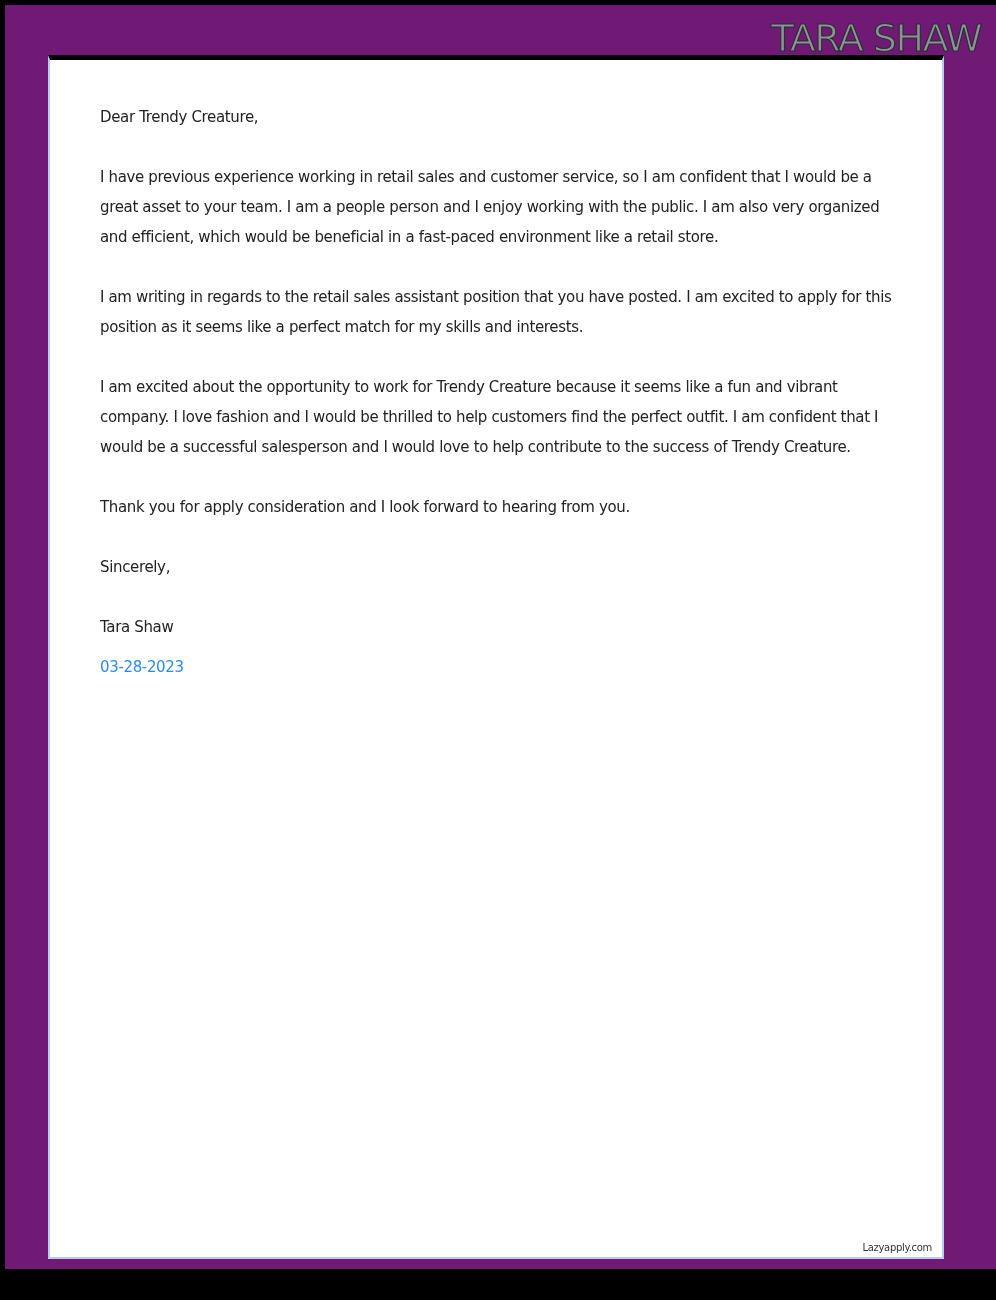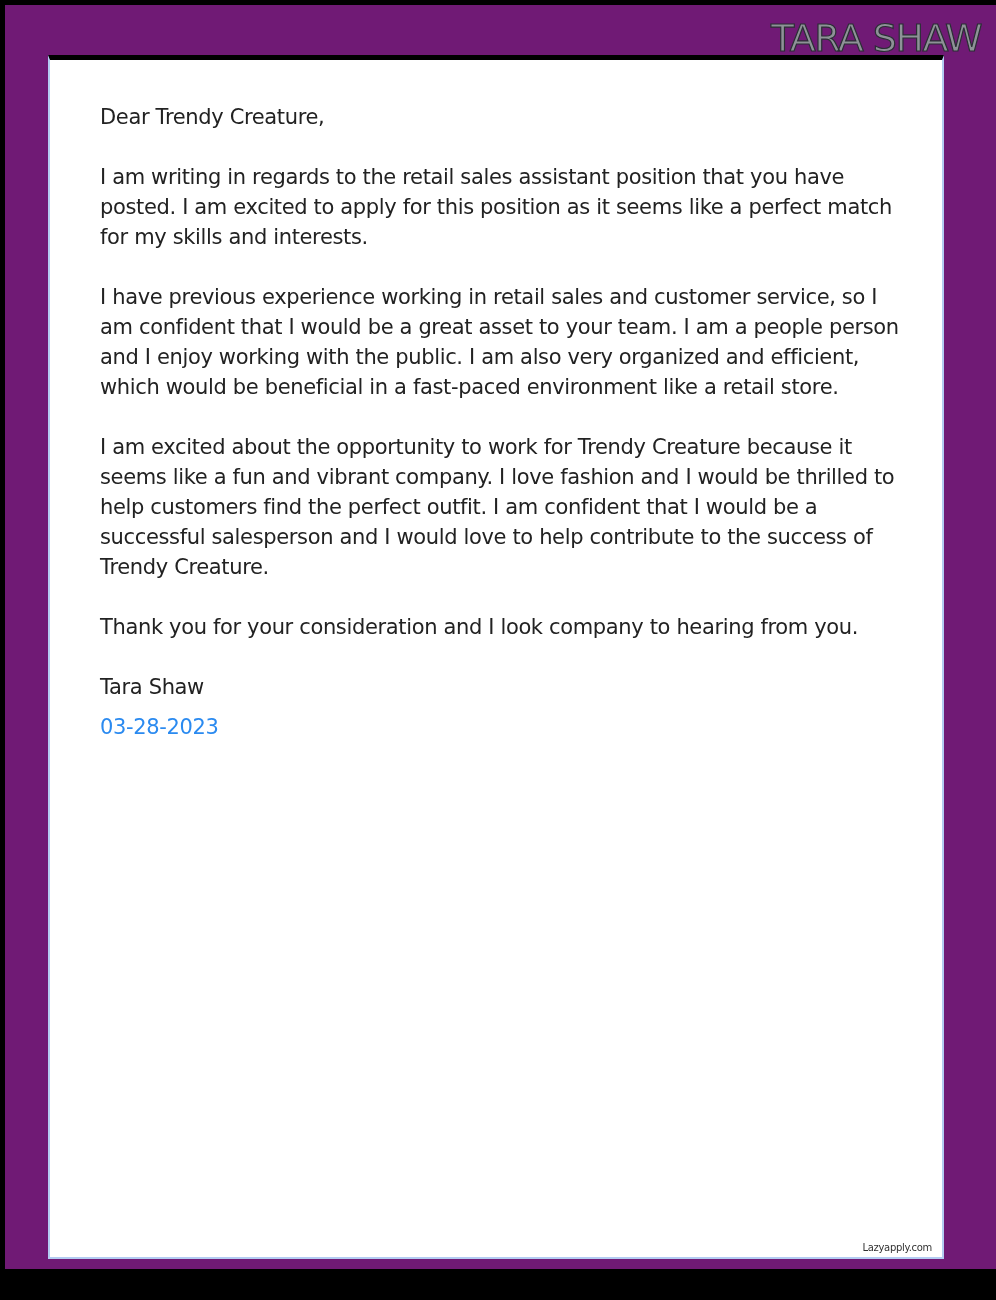--- a/index.html
+++ b/index.html
@@ -48,21 +48,21 @@
       border-bottom: 2px solid #b3ccf2;
       border-top: 5px solid #000000;
       box-sizing: border-box;
     }
     .letter {
       position: absolute;
       left: 50px;
       top: 42px;
       width: 800px;
       font-family: "DejaVu Sans", sans-serif;
-      font-size: 21px;
+      font-size: 15px;
       line-height: 30px;
       color: #222222;
       letter-spacing: -0.35px;
     }
     .letter p {
       margin: 0 0 30px 0;
     }
     .letter p.date {
       color: #2a8af0;
       margin-top: -20px;
@@ -79,23 +79,24 @@
   </style>
 </head>
 <body>
 
 <div class="frame">
   <div class="header-name">TARA SHAW</div>
 
   <div class="page">
     <div class="letter">
       <p>Dear Trendy Creature,</p>
+      <p>I have previous experience working in retail sales and customer service, so I am confident that I would be a great asset to your team. I am a people person and I enjoy working with the public. I am also very organized and efficient, which would be beneficial in a fast-paced environment like a retail store.</p>
       <p>I am writing in regards to the retail sales assistant position that you have posted. I am excited to apply for this position as it seems like a perfect match for my skills and interests.</p>
-      <p>I have previous experience working in retail sales and customer service, so I am confident that I would be a great asset to your team. I am a people person and I enjoy working with the public. I am also very organized and efficient, which would be beneficial in a fast-paced environment like a retail store.</p>
       <p>I am excited about the opportunity to work for Trendy Creature because it seems like a fun and vibrant company. I love fashion and I would be thrilled to help customers find the perfect outfit. I am confident that I would be a successful salesperson and I would love to help contribute to the success of Trendy Creature.</p>
-      <p>Thank you for your consideration and I look company to hearing from you.</p>
+      <p>Thank you for apply consideration and I look forward to hearing from you.</p>
+      <p>Sincerely,</p>
       <p>Tara Shaw</p>
       <p class="date">03-28-2023</p>
     </div>
 
     <div class="footer-brand">Lazyapply.com</div>
   </div>
 </div>
 
 </body></html>

